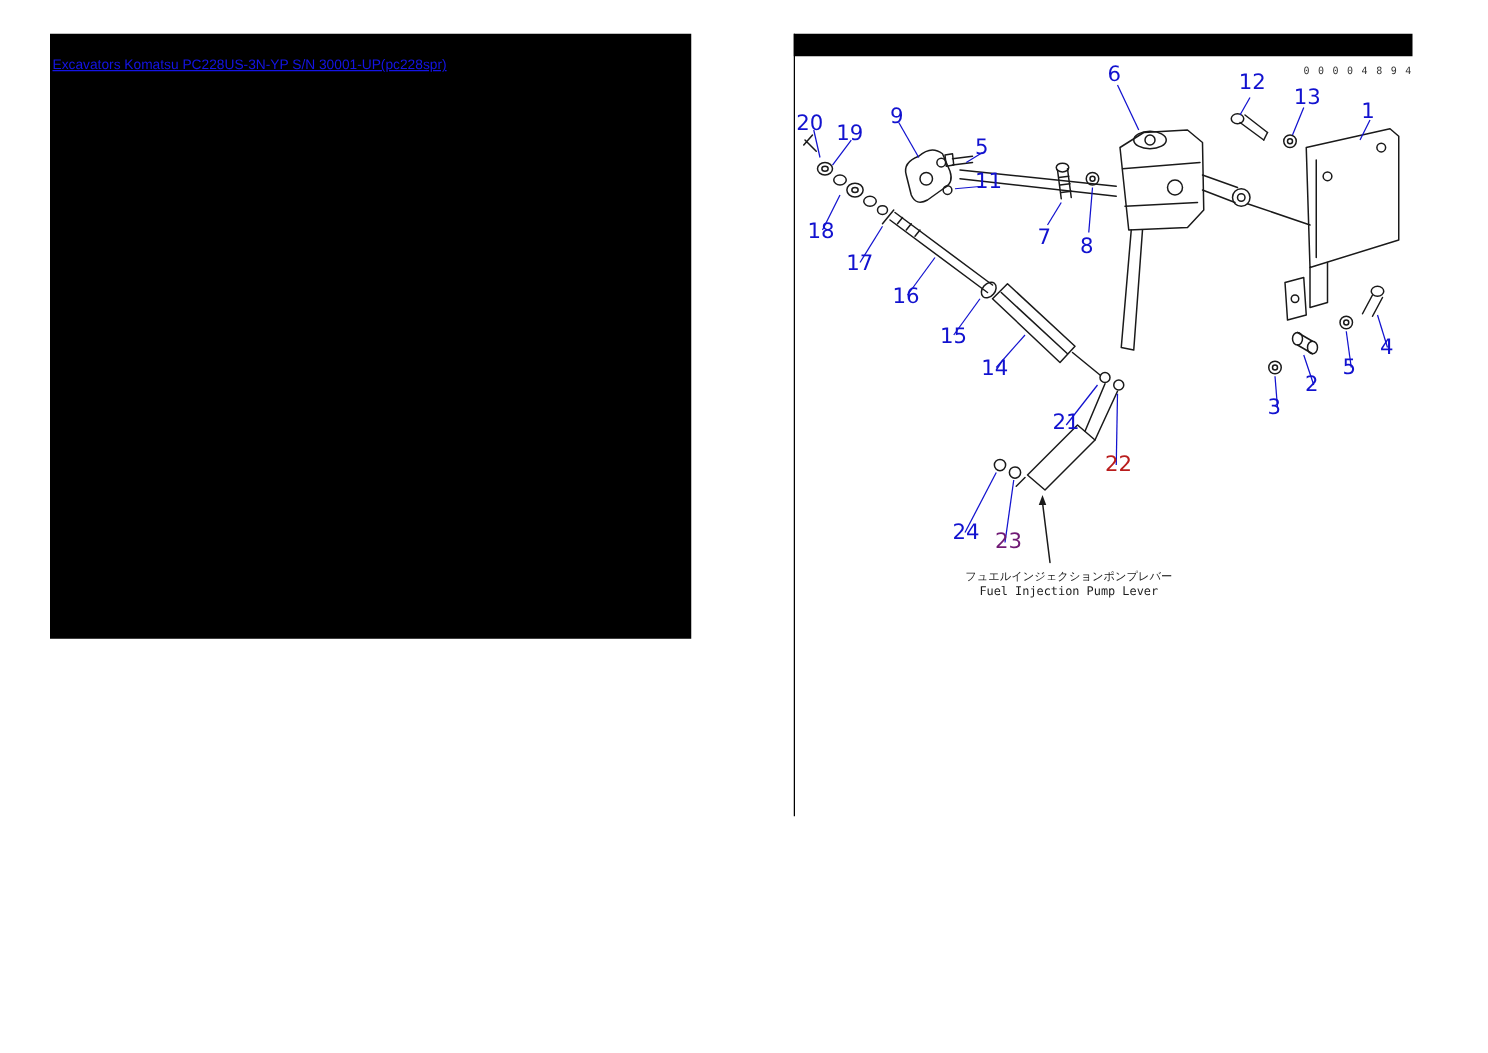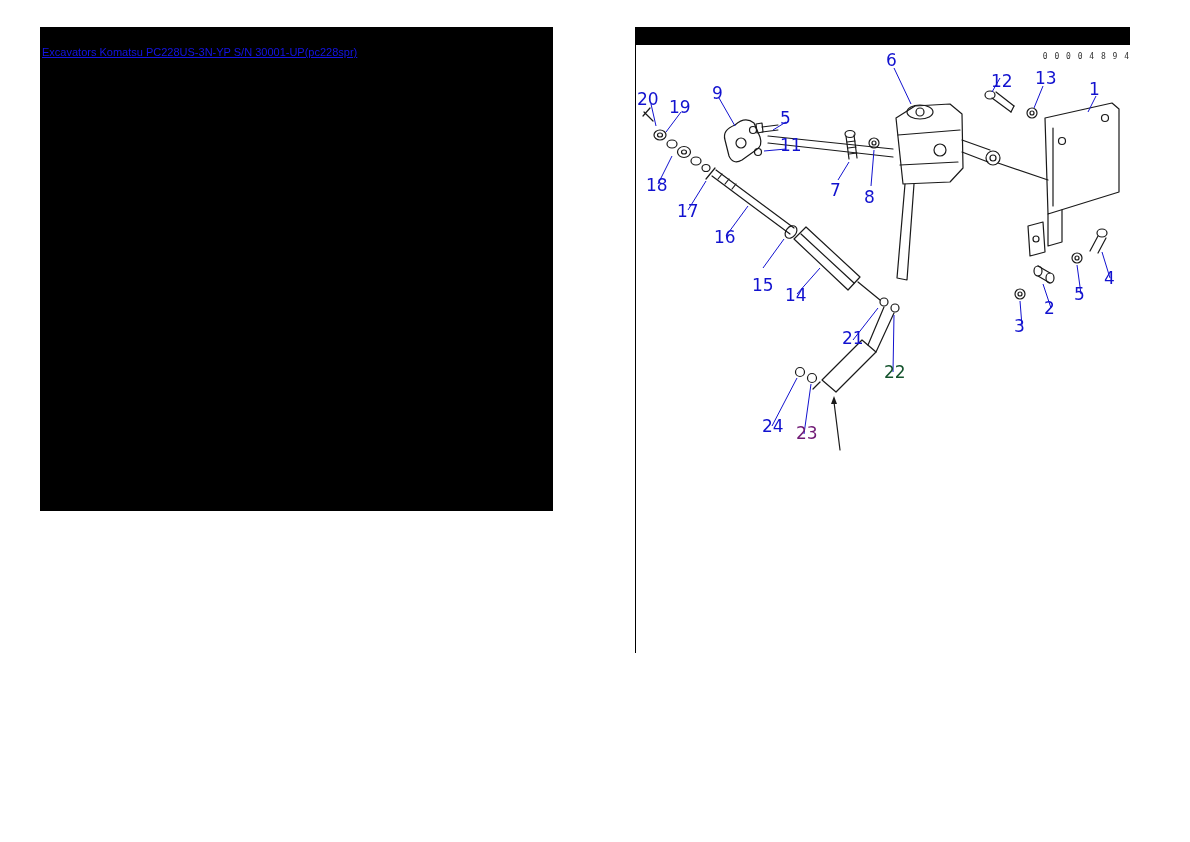--- a/index.html
+++ b/index.html
@@ -205,30 +205,34 @@
       <div class="part-label" style="left: 1044px; top: 299px; color: rgb(18, 18, 207);">2</div>
       <div class="part-label" style="left: 1014px; top: 317px; color: rgb(18, 18, 207);">3</div>
       <div class="part-label" style="left: 1104px; top: 269px; color: rgb(18, 18, 207);">4</div>
       <div class="part-label" style="left: 1074px; top: 285px; color: rgb(18, 18, 207);">5</div>
       <div class="part-label" style="left: 886px; top: 51px; color: rgb(18, 18, 207);">6</div>
       <div class="part-label" style="left: 830px; top: 181px; color: rgb(18, 18, 207);">7</div>
       <div class="part-label" style="left: 864px; top: 188px; color: rgb(18, 18, 207);">8</div>
       <div class="part-label" style="left: 712px; top: 84px; color: rgb(18, 18, 207);">9</div>
       <div class="part-label" style="left: 780px; top: 109px; color: rgb(18, 18, 207);">5</div>
       <div class="part-label" style="left: 780px; top: 136px; color: rgb(18, 18, 207);">11</div>
-      <div class="part-label" style="left: 991px; top: 72px; color: rgb(18, 18, 207);">12</div>
+      <div class="part-label" style="left: 991px; top: 57px; color: rgb(18, 18, 207);">12</div>
       <div class="part-label" style="left: 1035px; top: 69px; color: rgb(18, 18, 207);">13</div>
       <div class="part-label" style="left: 785px; top: 286px; color: rgb(18, 18, 207);">14</div>
-      <div class="part-label" style="left: 752px; top: 260px; color: rgb(18, 18, 207); margin-top: 16px;">15</div>
+      <div class="part-label" style="left: 752px; top: 260px; color: rgb(18, 18, 207);">15</div>
       <div class="part-label" style="left: 714px; top: 228px; color: rgb(18, 18, 207);">16</div>
       <div class="part-label" style="left: 677px; top: 202px; color: rgb(18, 18, 207); text-align: right;">17</div>
       <div class="part-label" style="left: 646px; top: 176px; color: rgb(18, 18, 207);">18</div>
       <div class="part-label" style="left: 669px; top: 98px; color: rgb(18, 18, 207);">19</div>
       <div class="part-label" style="left: 637px; top: 90px; color: rgb(18, 18, 207);">20</div>
       <div class="part-label" style="left: 842px; top: 329px; color: rgb(18, 18, 207);">21</div>
-      <div class="part-label" style="left: 884px; top: 363px; color: #14532d;">22</div>
+      <div class="part-label" style="left: 884px; top: 363px; color: #b91c1c;">22</div>
       <div class="part-label" style="left: 796px; top: 424px; color: #701a75;">23</div>
       <div class="part-label" style="left: 762px; top: 417px; color: rgb(18, 18, 207);">24</div>
     </div>
 
 
+  <div class="caption">
+    <div class="jp">フュエルインジェクションポンプレバー</div>
+    <div class="en">Fuel Injection Pump Lever</div>
+  </div>
 
 </div>
 
 </body></html>

